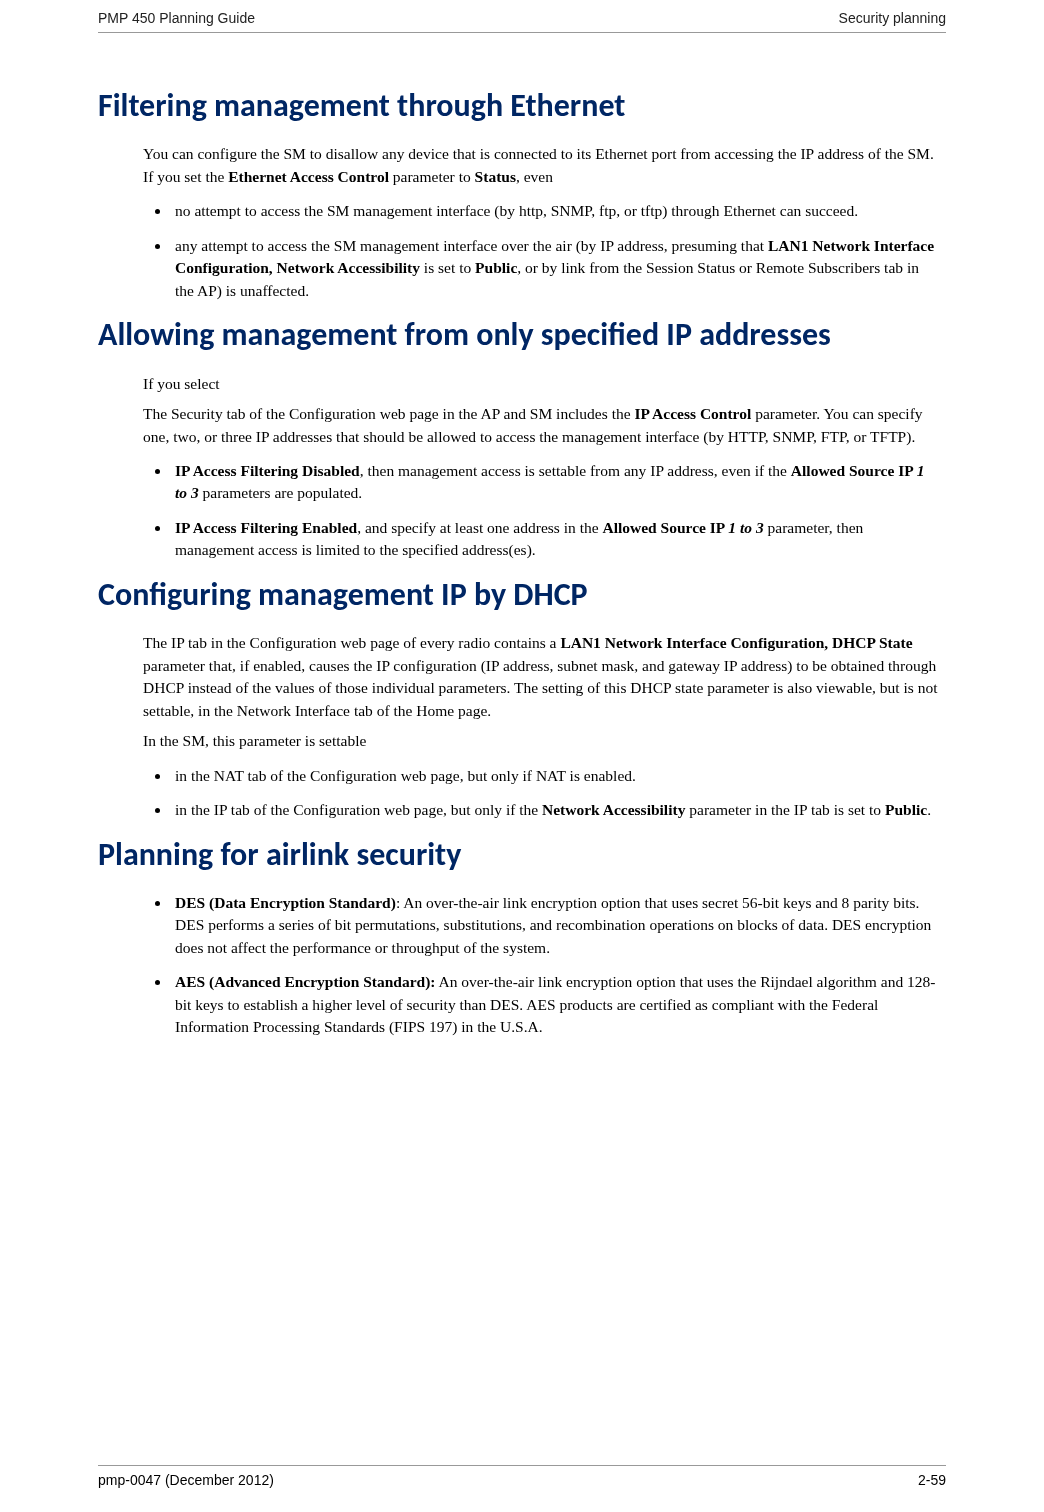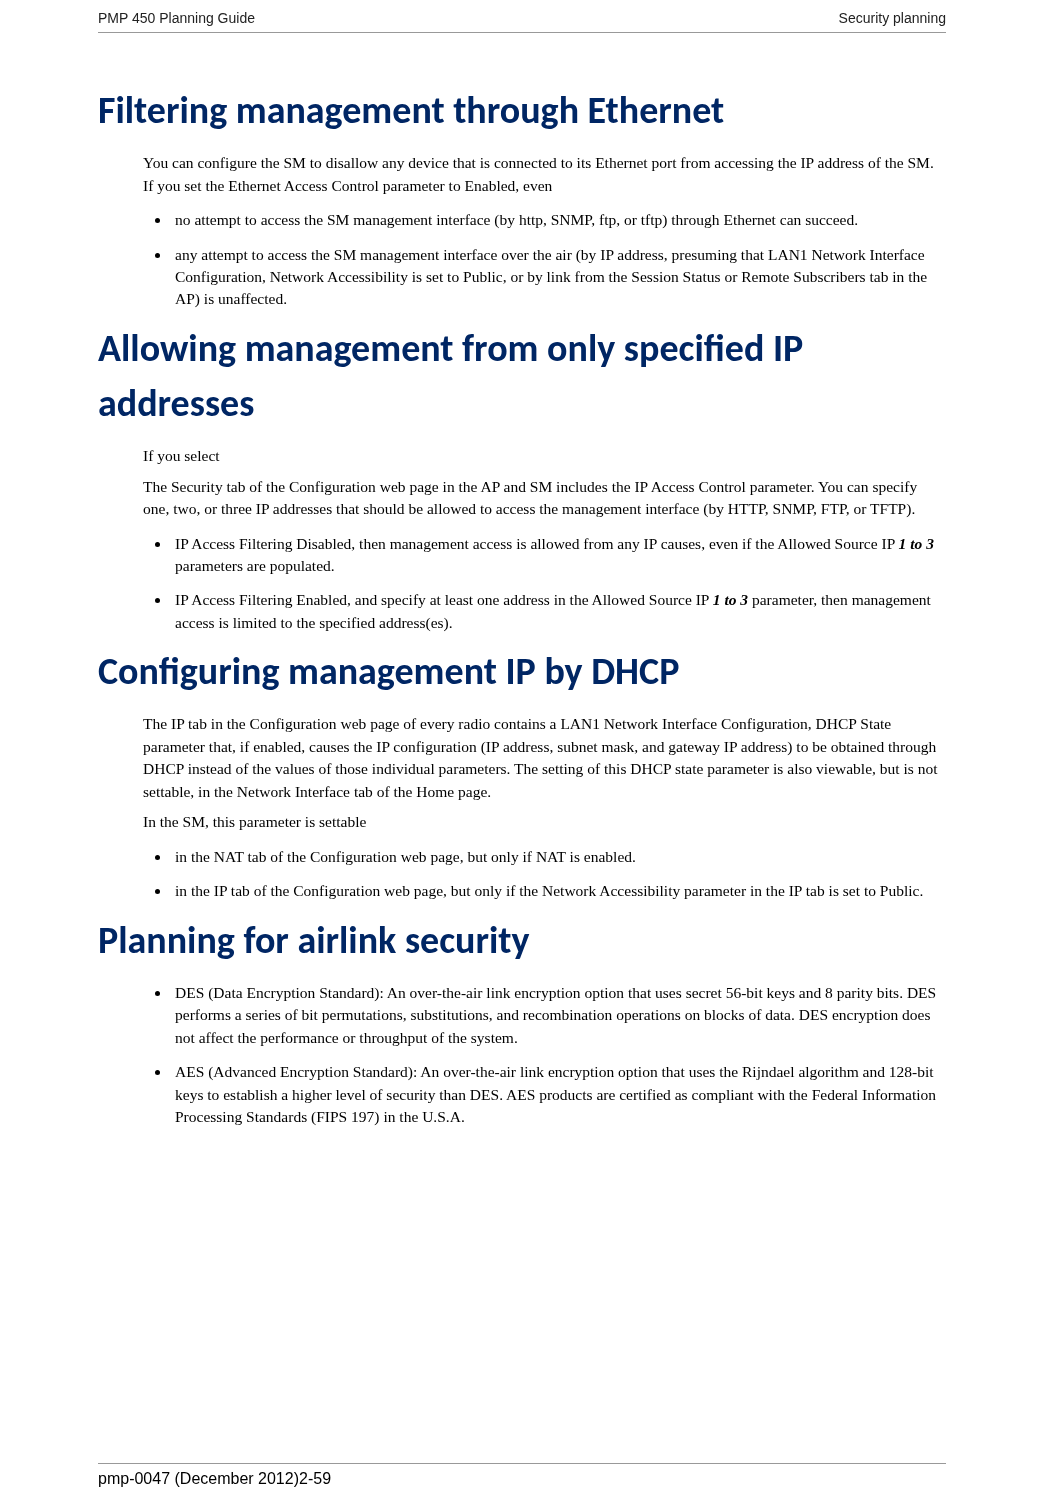--- a/index.html
+++ b/index.html
@@ -30,93 +30,94 @@
     border: none;
     border-top: 1px solid #999;
     margin: 0;
   }
   .content {
     padding: 40px 0 0 0;
   }
   h2.sec {
     font-family: Calibri, Arial, sans-serif;
     color: #002664;
-    font-size: 38px;
+    font-size: 32px;
     font-weight: bold;
     margin: 30px 0 14px -45px;
   }
   h2.sec:first-child { margin-top: 10px; }
   .body-block {
     padding-left: 45px;
     padding-right: 8px;
     font-family: "Times New Roman", Times, serif;
     font-size: 15.5px;
     line-height: 1.45;
   }
   .body-block p { margin: 4px 0 8px 0; }
   ul.bul {
     list-style-type: disc;
     margin: 4px 0 8px 0;
     padding-left: 28px;
   }
   ul.bul li { margin: 12px 0 4px 0; padding-left: 4px; }
-  strong { font-weight: normal; }
+  strong { font-weight: bold; }
   em.bi { font-style: italic; font-weight: bold; }
   .footer {
     position: absolute;
     bottom: 24px;
     left: 30px;
     right: 30px;
   }
   .footer-rule {
     border: none;
     border-top: 1px solid #999;
     margin: 0 0 6px 0;
   }
   .footer-row {
     display: flex;
+    justify-content: space-between;
     font-family: Verdana, Geneva, sans-serif;
-    font-size: 16px;
+    font-size: 14px;
   }
 </style>
 </head>
 <body>
 
 <div class="page">
 
   <div class="header-row">
     <span>PMP 450 Planning Guide</span>
     <span>Security planning</span>
   </div>
   <hr class="head-rule">
 
   <div class="content">
 
     <div class="body-block">
       <h2 class="sec">Filtering management through Ethernet</h2>
       <p>
-        <span>You can configure the SM to disallow any device that is connected to its Ethernet port from accessing the IP address of the SM. If you set the </span><strong>Ethernet Access Control</strong><span> parameter to </span><strong>Enabled</strong><span>, even</span>
+        <span>You can configure the SM to disallow any device that is connected to its Ethernet port from accessing the IP address of the SM. If you set the </span><strong>Ethernet Access Control</strong><span> parameter to </span><strong>Status</strong><span>, even</span>
       </p>
       <ul class="bul">
         <li>no attempt to access the SM management interface (by http, SNMP, ftp, or tftp) through Ethernet can succeed.</li>
         <li>
           <span>any attempt to access the SM management interface over the air (by IP address, presuming that </span><strong>LAN1 Network Interface Configuration, Network Accessibility</strong><span> is set to </span><strong>Public</strong><span>, or by link from the Session Status or Remote Subscribers tab in the AP) is unaffected.</span>
         </li>
       </ul>
     </div>
 
     <div class="body-block">
       <h2 class="sec">Allowing management from only specified IP addresses</h2>
       <p>If you select</p>
       <p>
         <span>The Security tab of the Configuration web page in the AP and SM includes the </span><strong>IP Access Control</strong><span> parameter. You can specify one, two, or three IP addresses that should be allowed to access the management interface (by HTTP, SNMP, FTP, or TFTP).</span>
       </p>
       <ul class="bul">
         <li>
-          <strong>IP Access Filtering Disabled</strong><span>, then management access is allowed from any IP causes, even if the </span><strong>Allowed Source IP </strong><em class="bi">1 to 3</em><span> parameters are populated.</span>
+          <strong>IP Access Filtering Disabled</strong><span>, then management access is settable from any IP address, even if the </span><strong>Allowed Source IP </strong><em class="bi">1 to 3</em><span> parameters are populated.</span>
         </li>
         <li>
           <strong>IP Access Filtering Enabled</strong><span>, and specify at least one address in the </span><strong>Allowed Source IP </strong><em class="bi">1 to 3</em><span> parameter, then management access is limited to the specified address(es).</span>
         </li>
       </ul>
     </div>
 
     <div class="body-block">
       <h2 class="sec">Configuring management IP by DHCP</h2>
       <p>

